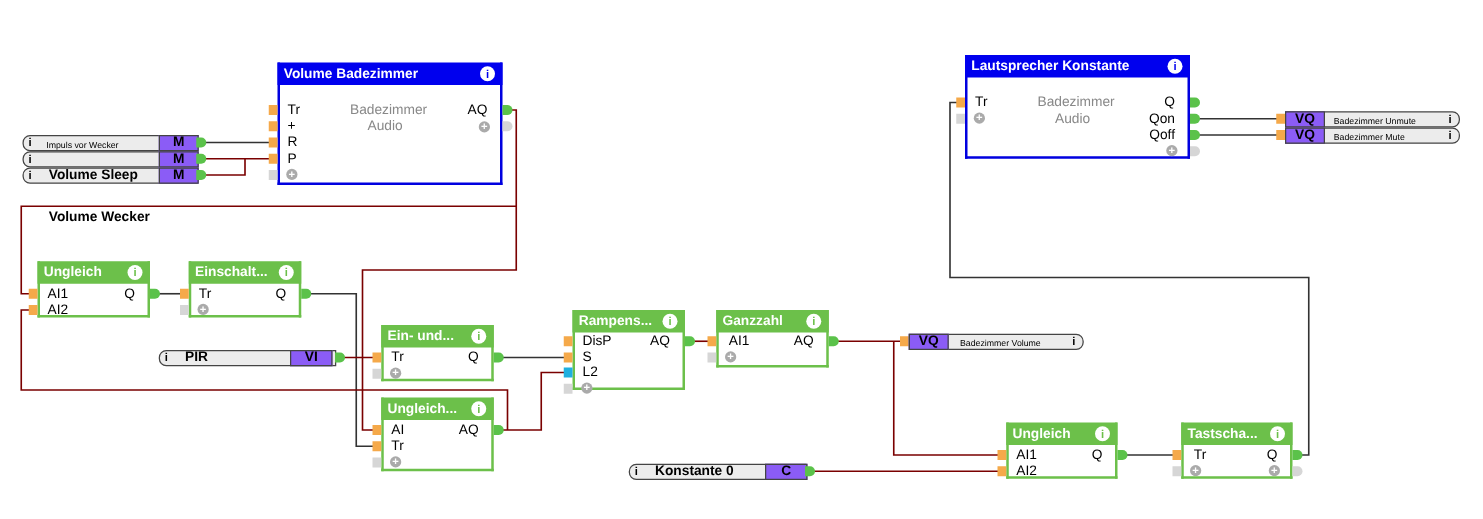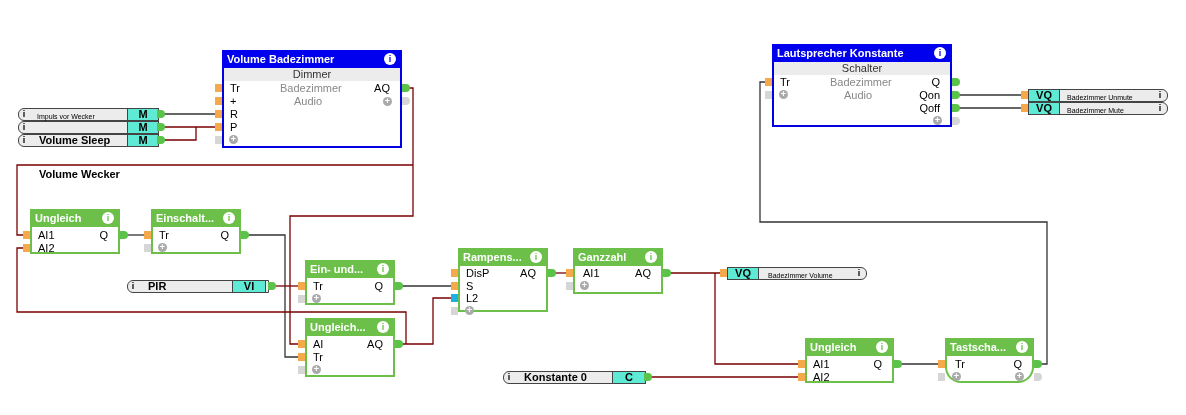--- a/index.html
+++ b/index.html
@@ -27,21 +27,21 @@
   .pin-in { position:absolute; width:7px; height:8px; background:#f5a94a; }
   .pin-in.blue { background:#1fb0e0; }
   .pin-in.empty { background:#d6d6d6; }
   .pin-out { position:absolute; width:8px; height:8px; border-radius:0 50% 50% 0; background:#5bc24a; }
   .pin-out.empty { background:#d6d6d6; }
 
   .io { position:absolute; height:11px; border:1px solid #444; background:#ececec; font-size:11px; line-height:11px; box-sizing:content-box; }
   .io .i { position:absolute; top:0; width:10px; text-align:center; font-weight:bold; font-size:9px; }
   .io .lbl { position:absolute; top:0; font-weight:bold; }
   .io .lbl.small { font-weight:normal; font-size:7px; }
-  .io .tag { position:absolute; top:-1px; height:11px; border:1px solid #444; background:#5eead4; text-align:center; font-weight:bold; }
+  .io .tag { position:absolute; top:-1px; height:11px; border:1px solid #444; background:#8b5cf6; text-align:center; font-weight:bold; }
   .io.left { border-radius:6px 0 0 6px; }
   .io.right { border-radius:0 6px 6px 0; }
 </style>
 </head>
 <body>
 
 <svg class="wires" viewBox="0 0 1186 415">
   <g fill="none" stroke-width="1.3">
 
     <polyline points="162,114 218,114" stroke="#333"></polyline>
@@ -93,42 +93,40 @@
 <div class="pin-out" style="left:157px;top:123px;"></div>
 <div class="io left" style="left:18px;top:134px;width:138px;">
   <span class="i" style="left:0;">i</span>
   <span class="lbl" style="left:20px;">Volume Sleep</span>
   <span class="tag" style="left:108px;width:30px;">M</span>
 </div>
 <div class="pin-out" style="left:157px;top:136px;"></div>
 
 <div class="block blue" style="left:222px;top:50px;width:180px;height:98px;">
   <div class="hdr"><span>Volume Badezimmer</span><span class="info">i</span></div>
-  <div class="sub">Dimmer</div>
   <div class="row" style="left:6px;top:32px;">Tr</div>
   <div class="row" style="left:6px;top:45px;">+</div>
   <div class="row" style="left:6px;top:58px;">R</div>
   <div class="row" style="left:6px;top:71px;">P</div>
   <div class="plus" style="left:5px;top:85px;">+</div>
   <div class="row grey" style="left:56px;top:32px;">Badezimmer</div>
   <div class="row grey" style="left:70px;top:45px;">Audio</div>
   <div class="row" style="right:10px;top:32px;">AQ</div>
   <div class="plus" style="right:8px;top:47px;">+</div>
 </div>
 <div class="pin-in" style="left:215px;top:84px;"></div>
 <div class="pin-in" style="left:215px;top:97px;"></div>
 <div class="pin-in" style="left:215px;top:110px;"></div>
 <div class="pin-in" style="left:215px;top:123px;"></div>
 <div class="pin-in empty" style="left:215px;top:136px;"></div>
 <div class="pin-out" style="left:402px;top:84px;"></div>
 <div class="pin-out empty" style="left:402px;top:97px;"></div>
 
 <div class="block blue" style="left:772px;top:44px;width:180px;height:83px;">
   <div class="hdr"><span>Lautsprecher Konstante</span><span class="info">i</span></div>
-  <div class="sub">Schalter</div>
   <div class="row" style="left:6px;top:32px;">Tr</div>
   <div class="plus" style="left:5px;top:46px;">+</div>
   <div class="row grey" style="left:56px;top:32px;">Badezimmer</div>
   <div class="row grey" style="left:70px;top:45px;">Audio</div>
   <div class="row" style="right:10px;top:32px;">Q</div>
   <div class="row" style="right:10px;top:45px;">Qon</div>
   <div class="row" style="right:10px;top:58px;">Qoff</div>
   <div class="plus" style="right:8px;top:72px;">+</div>
 </div>
 <div class="pin-in" style="left:765px;top:78px;"></div>
@@ -241,21 +239,21 @@
 <div class="block green" style="left:805px;top:338px;width:89px;height:45px;">
   <div class="hdr"><span>Ungleich</span><span class="info">i</span></div>
   <div class="row" style="left:6px;top:20px;">AI1</div>
   <div class="row" style="left:6px;top:33px;">AI2</div>
   <div class="row" style="right:10px;top:20px;">Q</div>
 </div>
 <div class="pin-in" style="left:798px;top:360px;"></div>
 <div class="pin-in" style="left:798px;top:373px;"></div>
 <div class="pin-out" style="left:894px;top:360px;"></div>
 
-<div class="block green" style="left:945px;top:338px;width:89px;height:45px;border-radius:16px;">
+<div class="block green" style="left:945px;top:338px;width:89px;height:45px;">
   <div class="hdr"><span>Tastscha...</span><span class="info">i</span></div>
   <div class="row" style="left:8px;top:20px;">Tr</div>
   <div class="plus" style="left:5px;top:34px;">+</div>
   <div class="row" style="right:10px;top:20px;">Q</div>
   <div class="plus" style="right:8px;top:34px;">+</div>
 </div>
 <div class="pin-in" style="left:938px;top:360px;"></div>
 <div class="pin-in empty" style="left:938px;top:373px;"></div>
 <div class="pin-out" style="left:1034px;top:360px;"></div>
 <div class="pin-out empty" style="left:1034px;top:373px;"></div>

